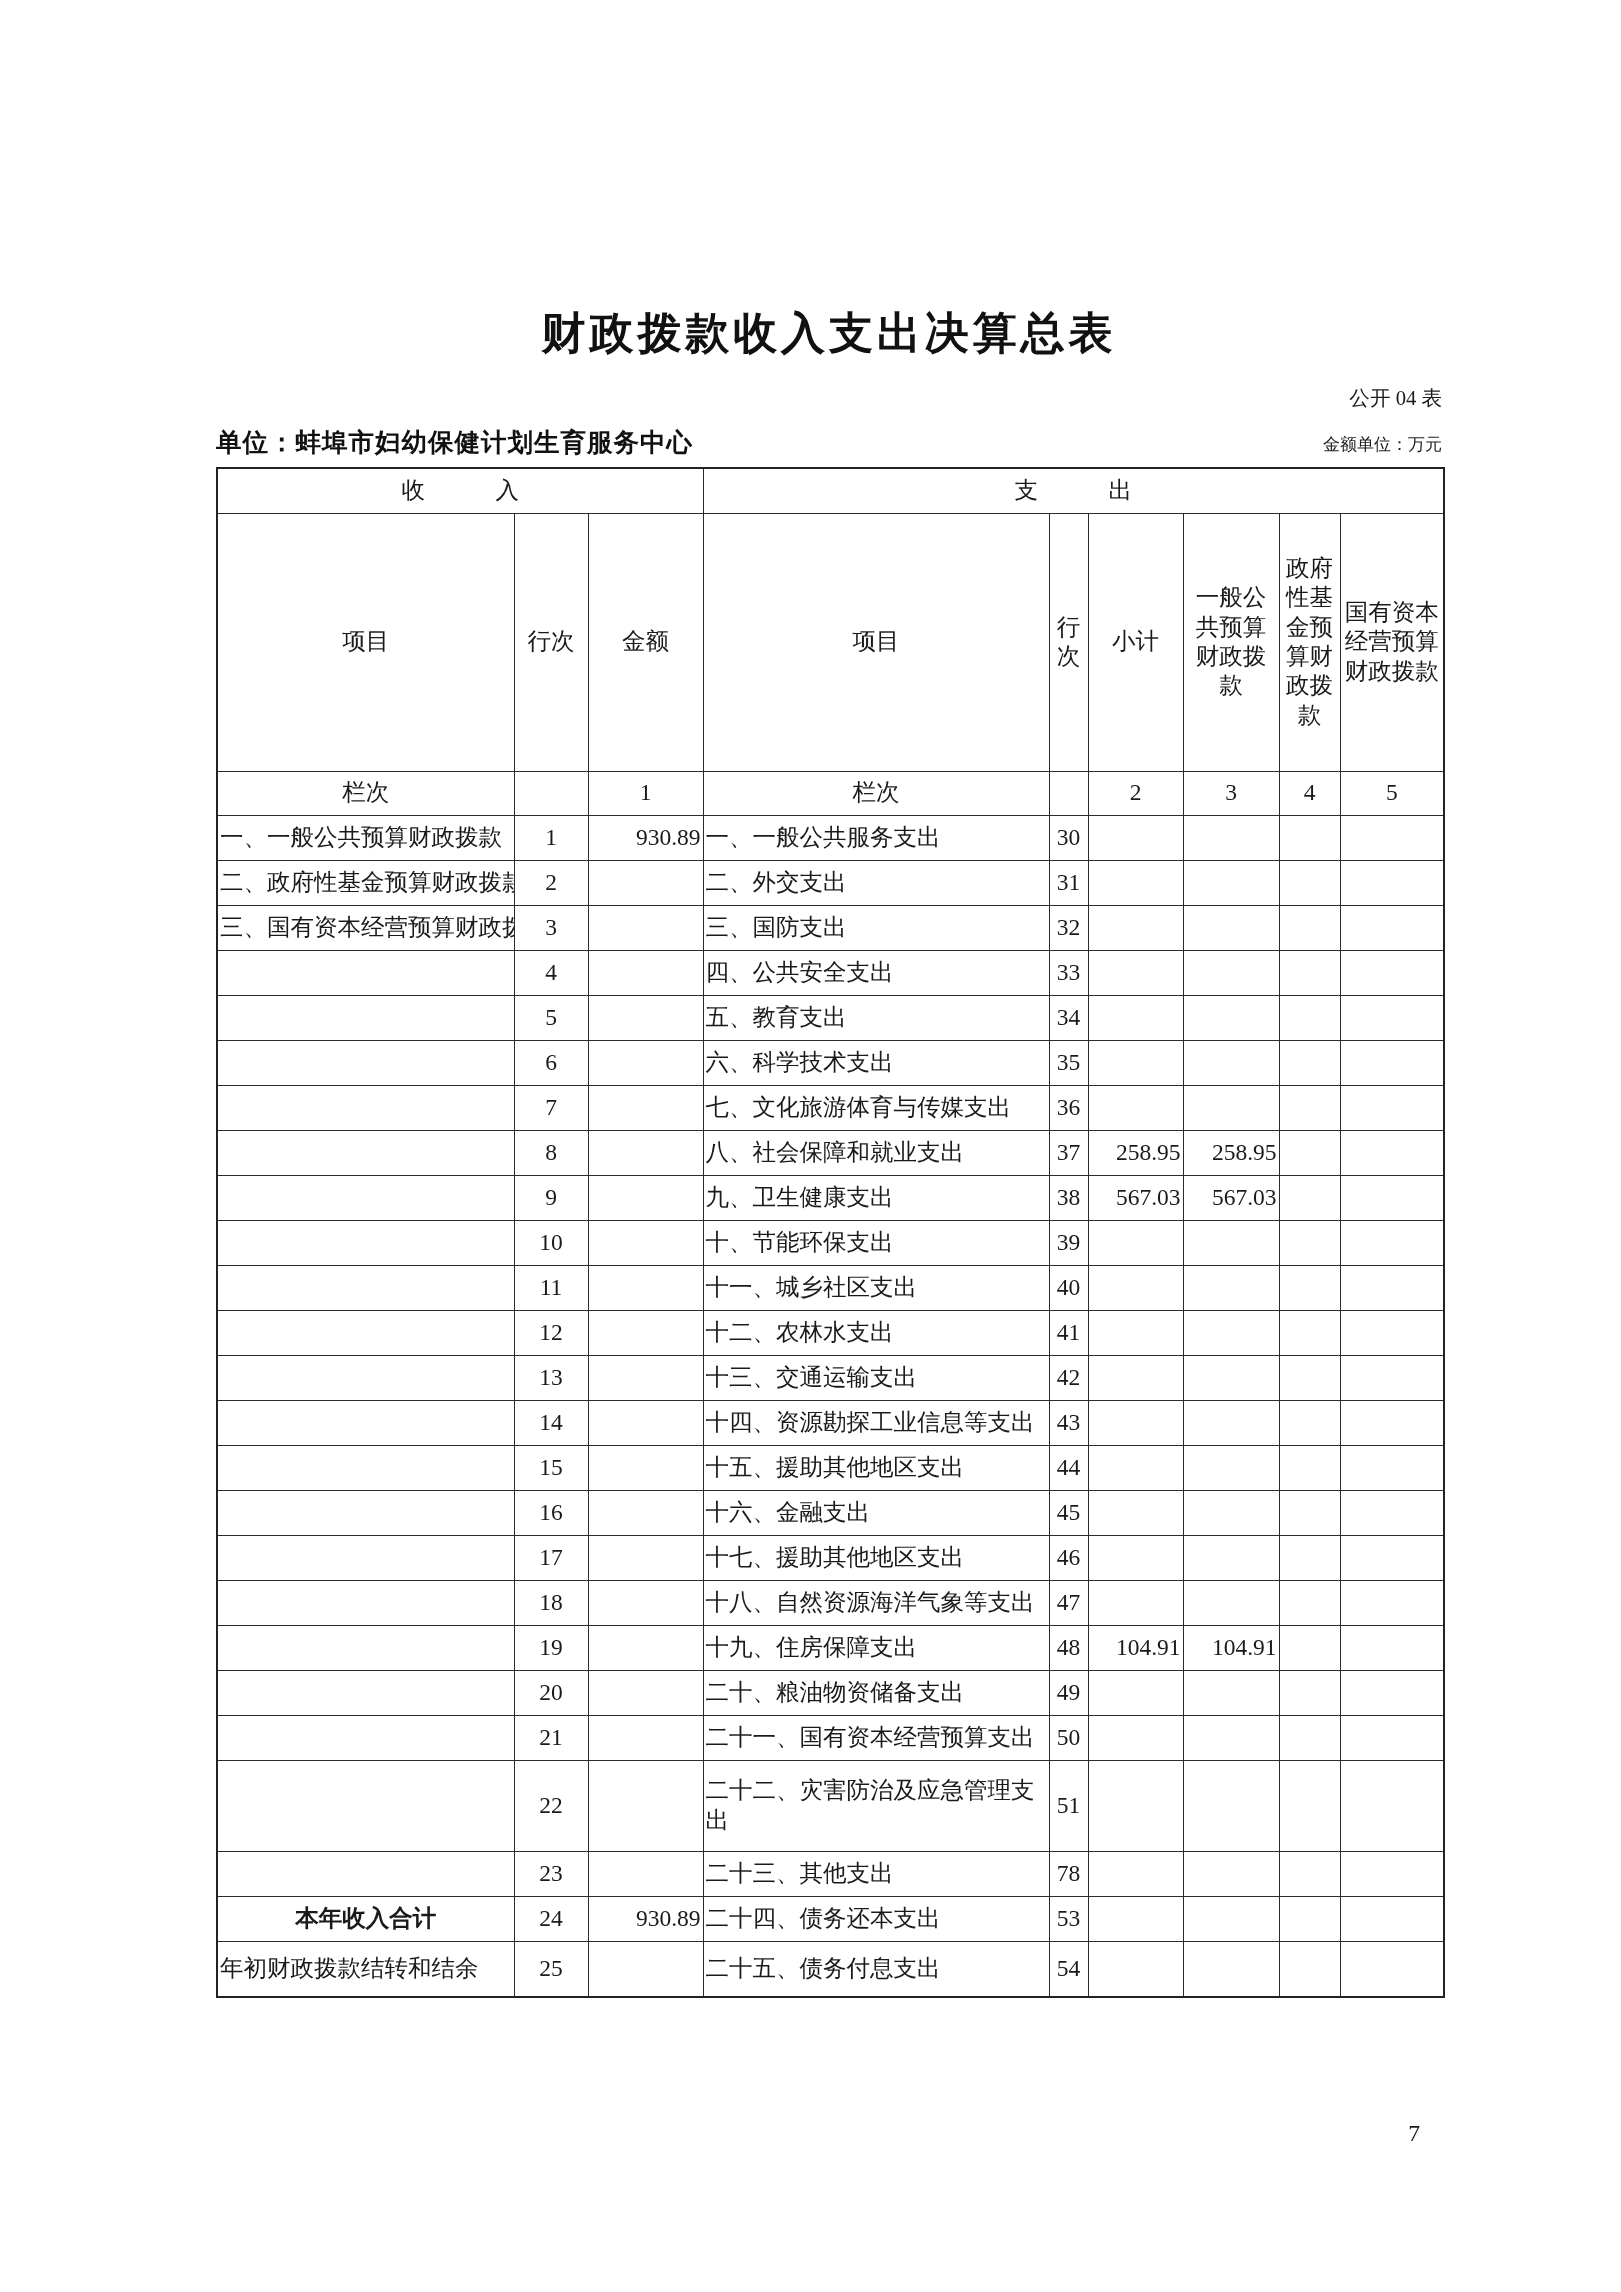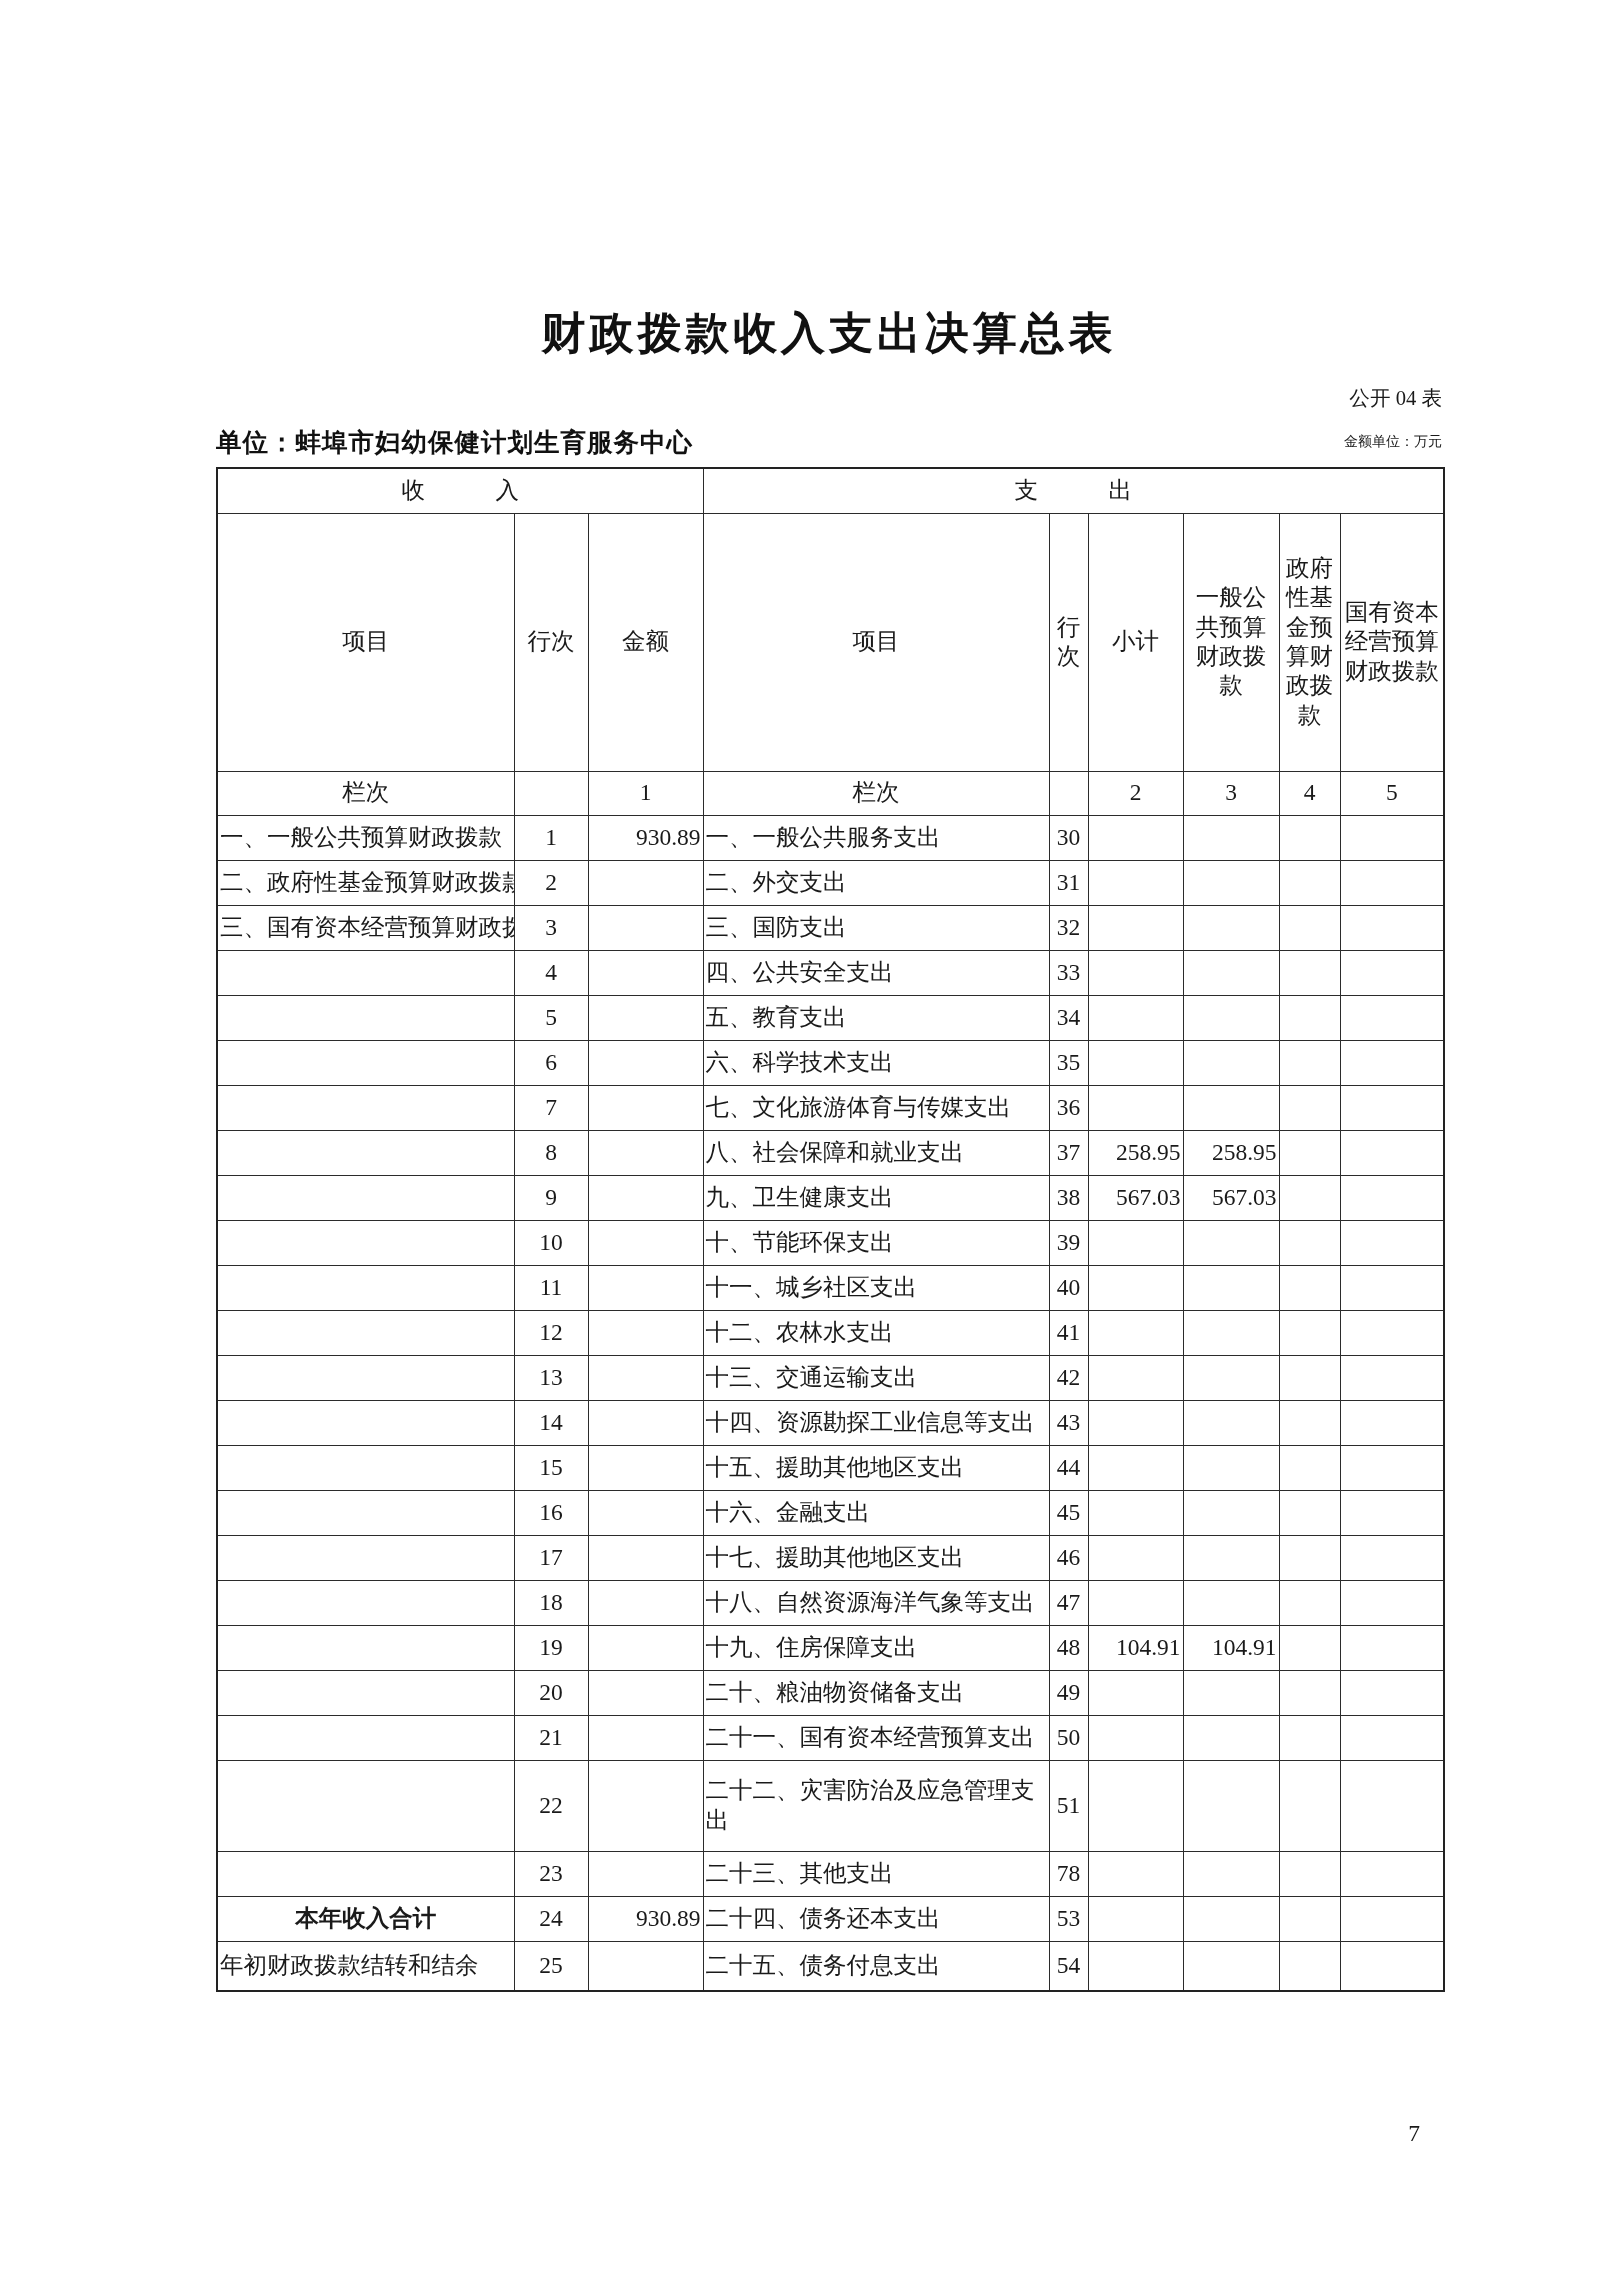--- a/index.html
+++ b/index.html
@@ -32,21 +32,21 @@
     font-family: "Liberation Sans", "DejaVu Sans", sans-serif;
     font-weight: bold;
     font-size: 25.5px;
     letter-spacing: 1px;
     color: #111;
     text-align: center;
   }
   .amount-unit {
     position: absolute;
     right: 179px; top: 433px;
-    font-size: 14px;
+    font-size: 17px;
   }
   table.fiscal {
     position: absolute;
     left: 216px; top: 467px;
     width: 1226px;
     border-collapse: collapse;
     table-layout: fixed;
     border: 2px solid #222;
   }
   table.fiscal td {
@@ -391,21 +391,21 @@
         <td class="bold-center">本年收入合计</td>
         <td class="num-center">24</td>
         <td class="num-right">930.89</td>
         <td class="item-cell exp-item div-left">二十四、债务还本支出</td>
         <td class="num-center">53</td>
         <td class="num-right"></td>
         <td class="num-right"></td>
         <td class="num-right"></td>
         <td class="num-right"></td>
       </tr>
-      <tr style="height: 50px;">
+      <tr style="height: 56px;">
         <td class="item-cell">年初财政拨款结转和结余</td>
         <td class="num-center">25</td>
         <td class="num-right"></td>
         <td class="item-cell exp-item div-left">二十五、债务付息支出</td>
         <td class="num-center">54</td>
         <td class="num-right"></td>
         <td class="num-right"></td>
         <td class="num-right"></td>
         <td class="num-right"></td>
       </tr>

